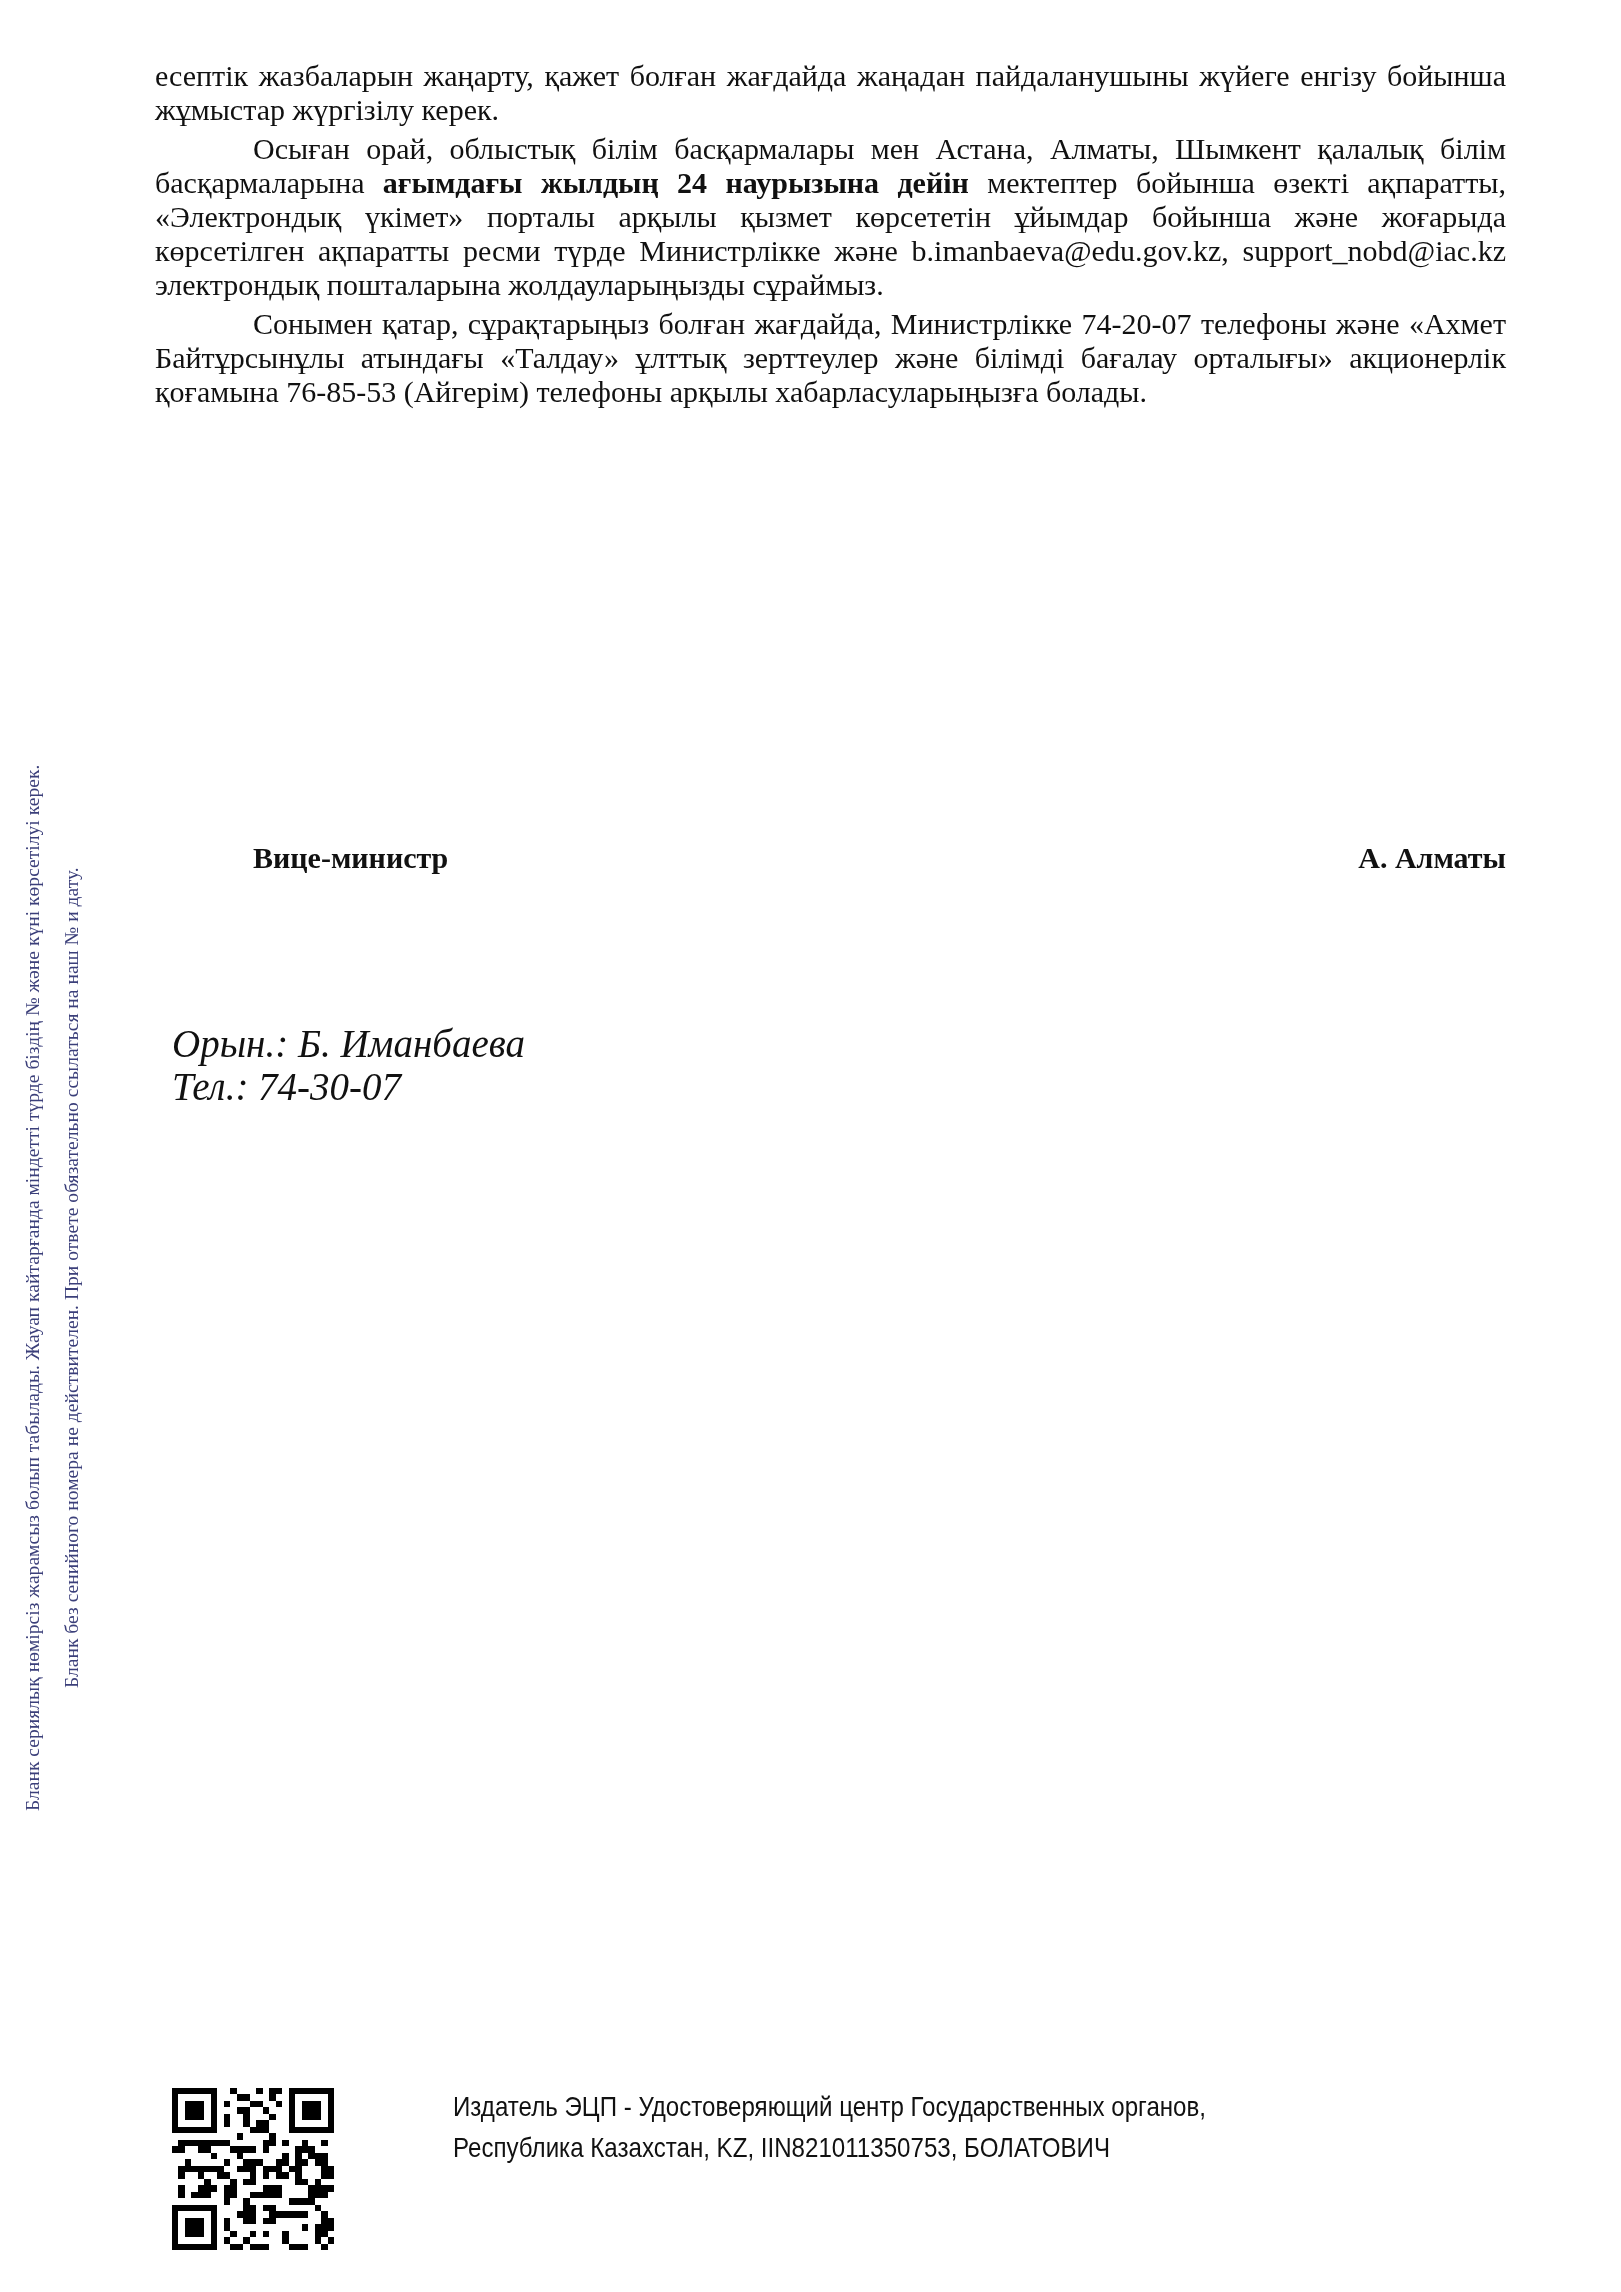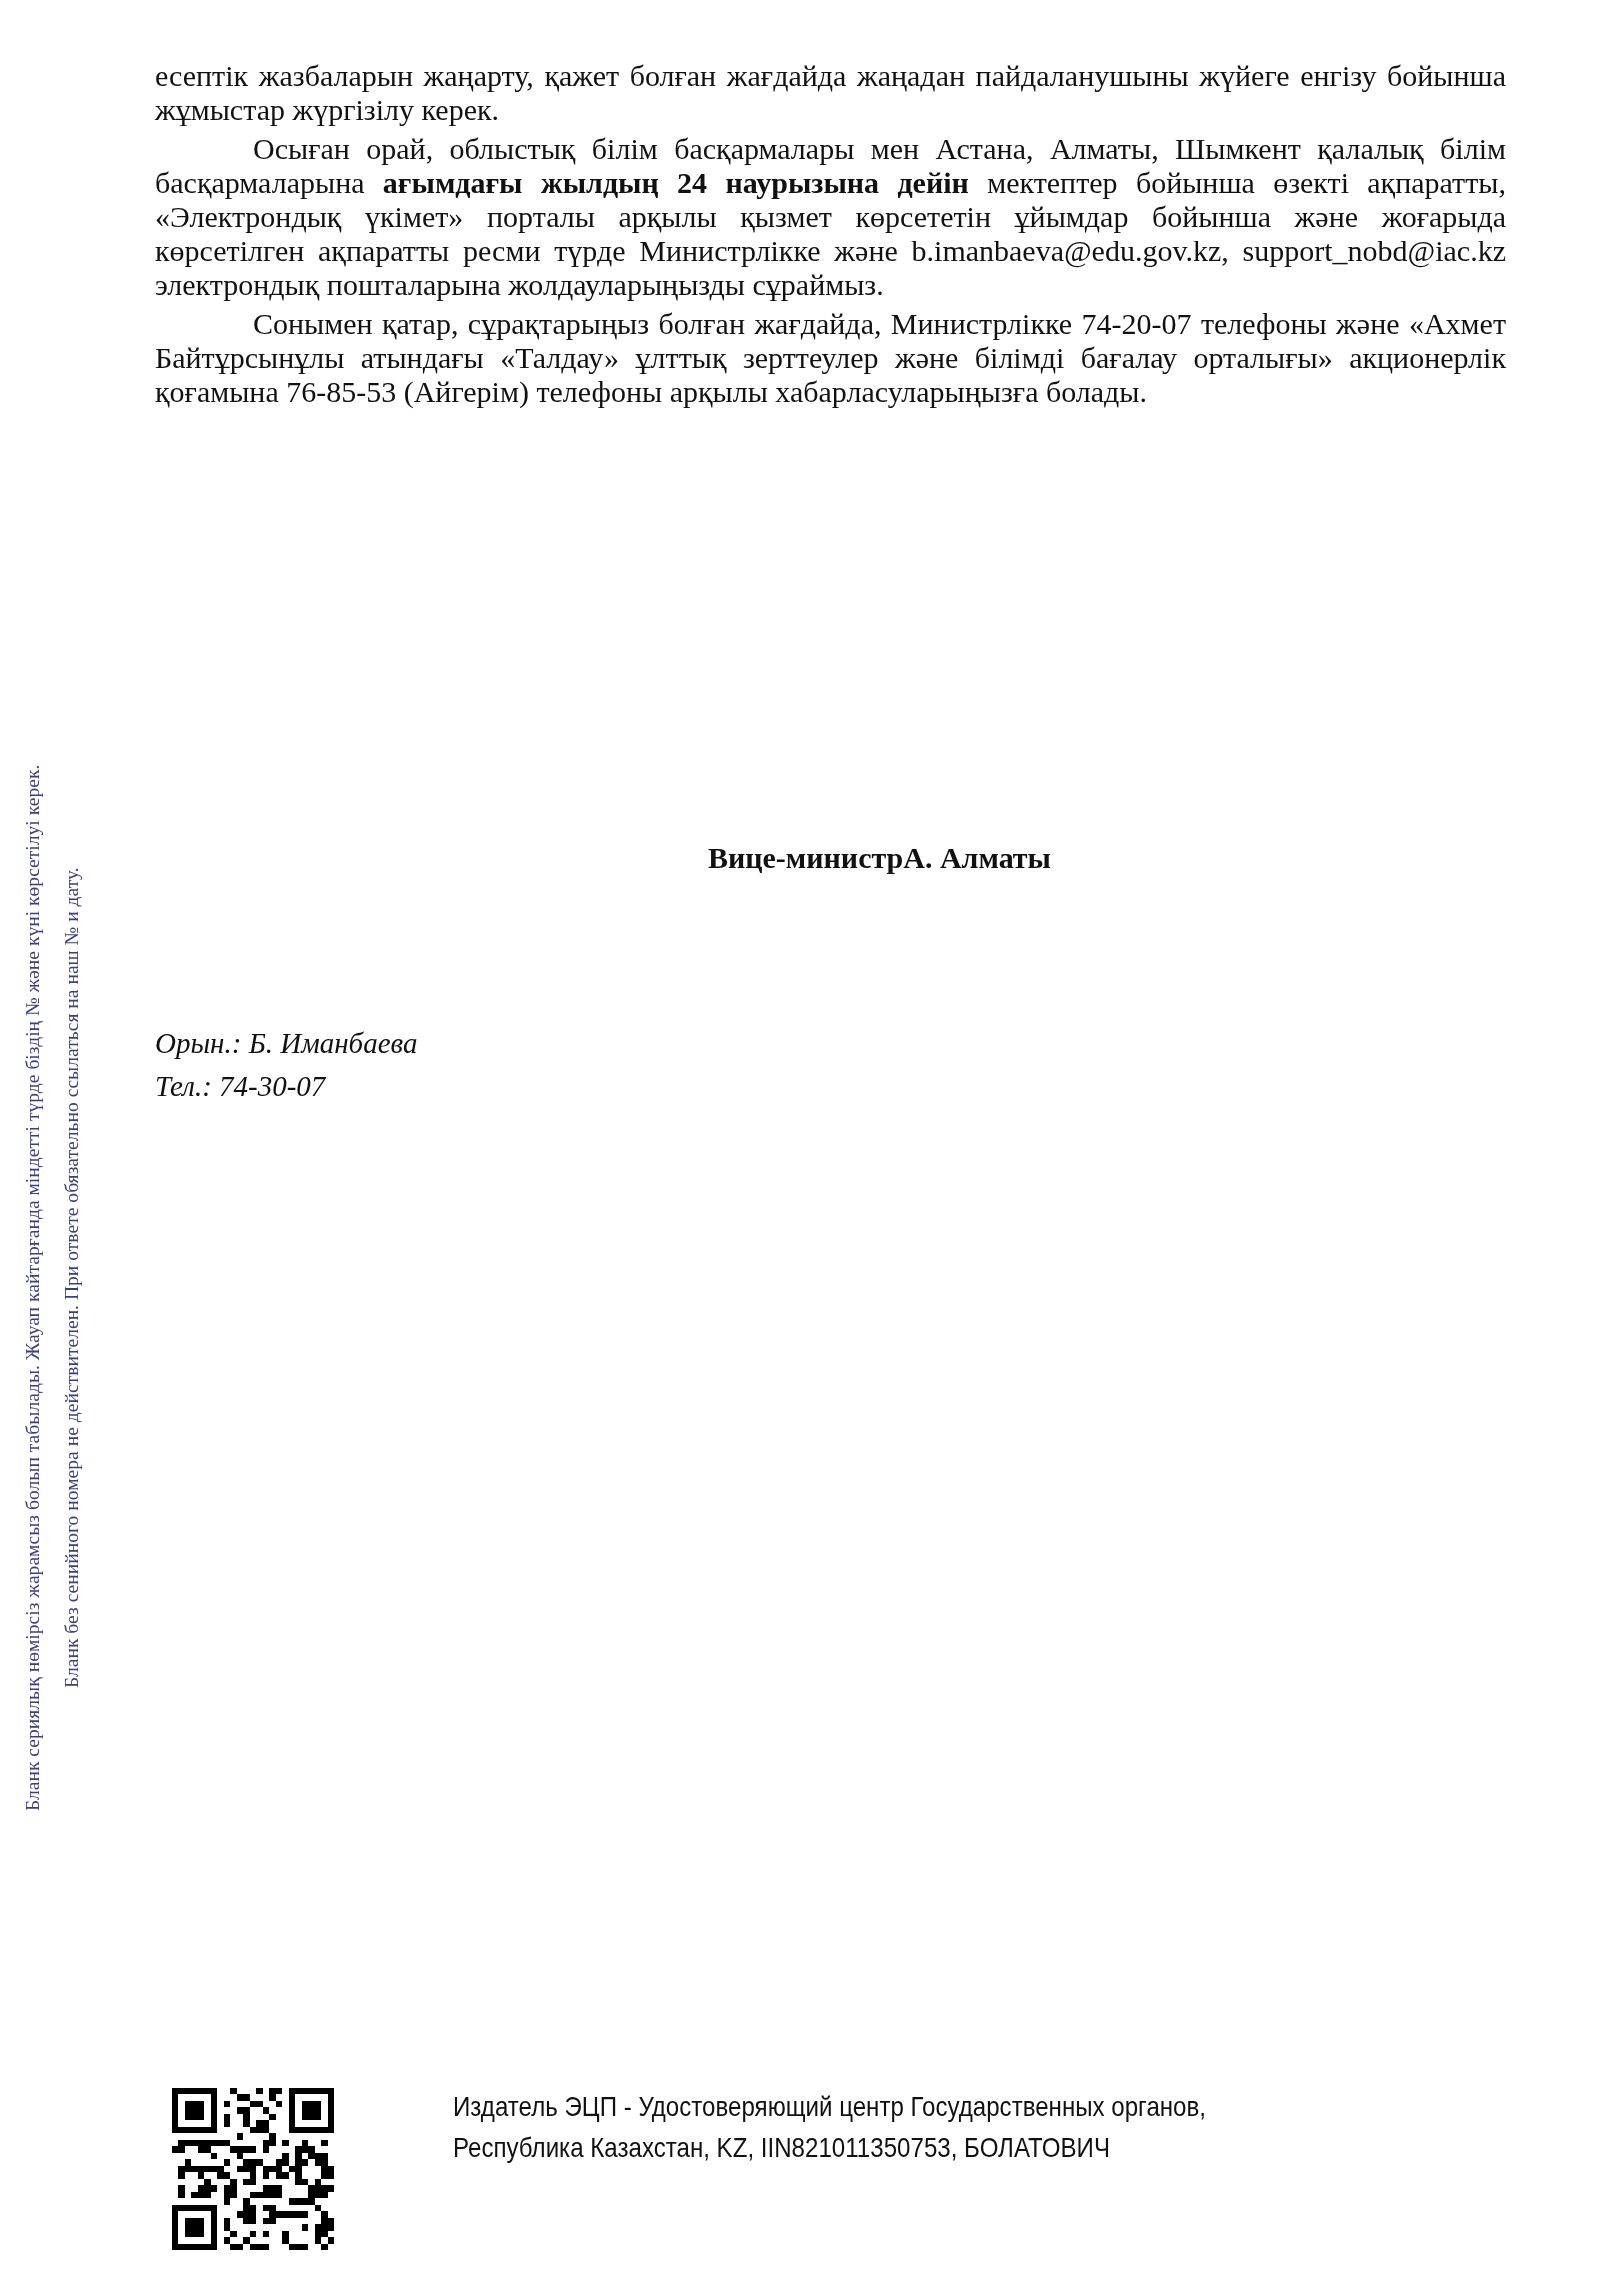--- a/index.html
+++ b/index.html
@@ -36,27 +36,27 @@
       margin-top: 42px;
     }
     .signature {
       position: absolute;
       left: 253px;
       top: 841px;
       width: 1253px;
       font-size: 30px;
       font-weight: bold;
       display: flex;
-      justify-content: center;
+      justify-content: space-between;
     }
     .executor {
       position: absolute;
-      left: 155px;
+      left: 172px;
       top: 1022px;
-      font-size: 29px;
+      font-size: 39px;
       font-style: italic;
       line-height: 43px;
     }
     .side-note {
       position: absolute;
       transform-origin: left top;
       transform: rotate(-90deg);
       white-space: nowrap;
       font-family: "Liberation Serif", "DejaVu Serif", serif;
       font-size: 19.6px;

